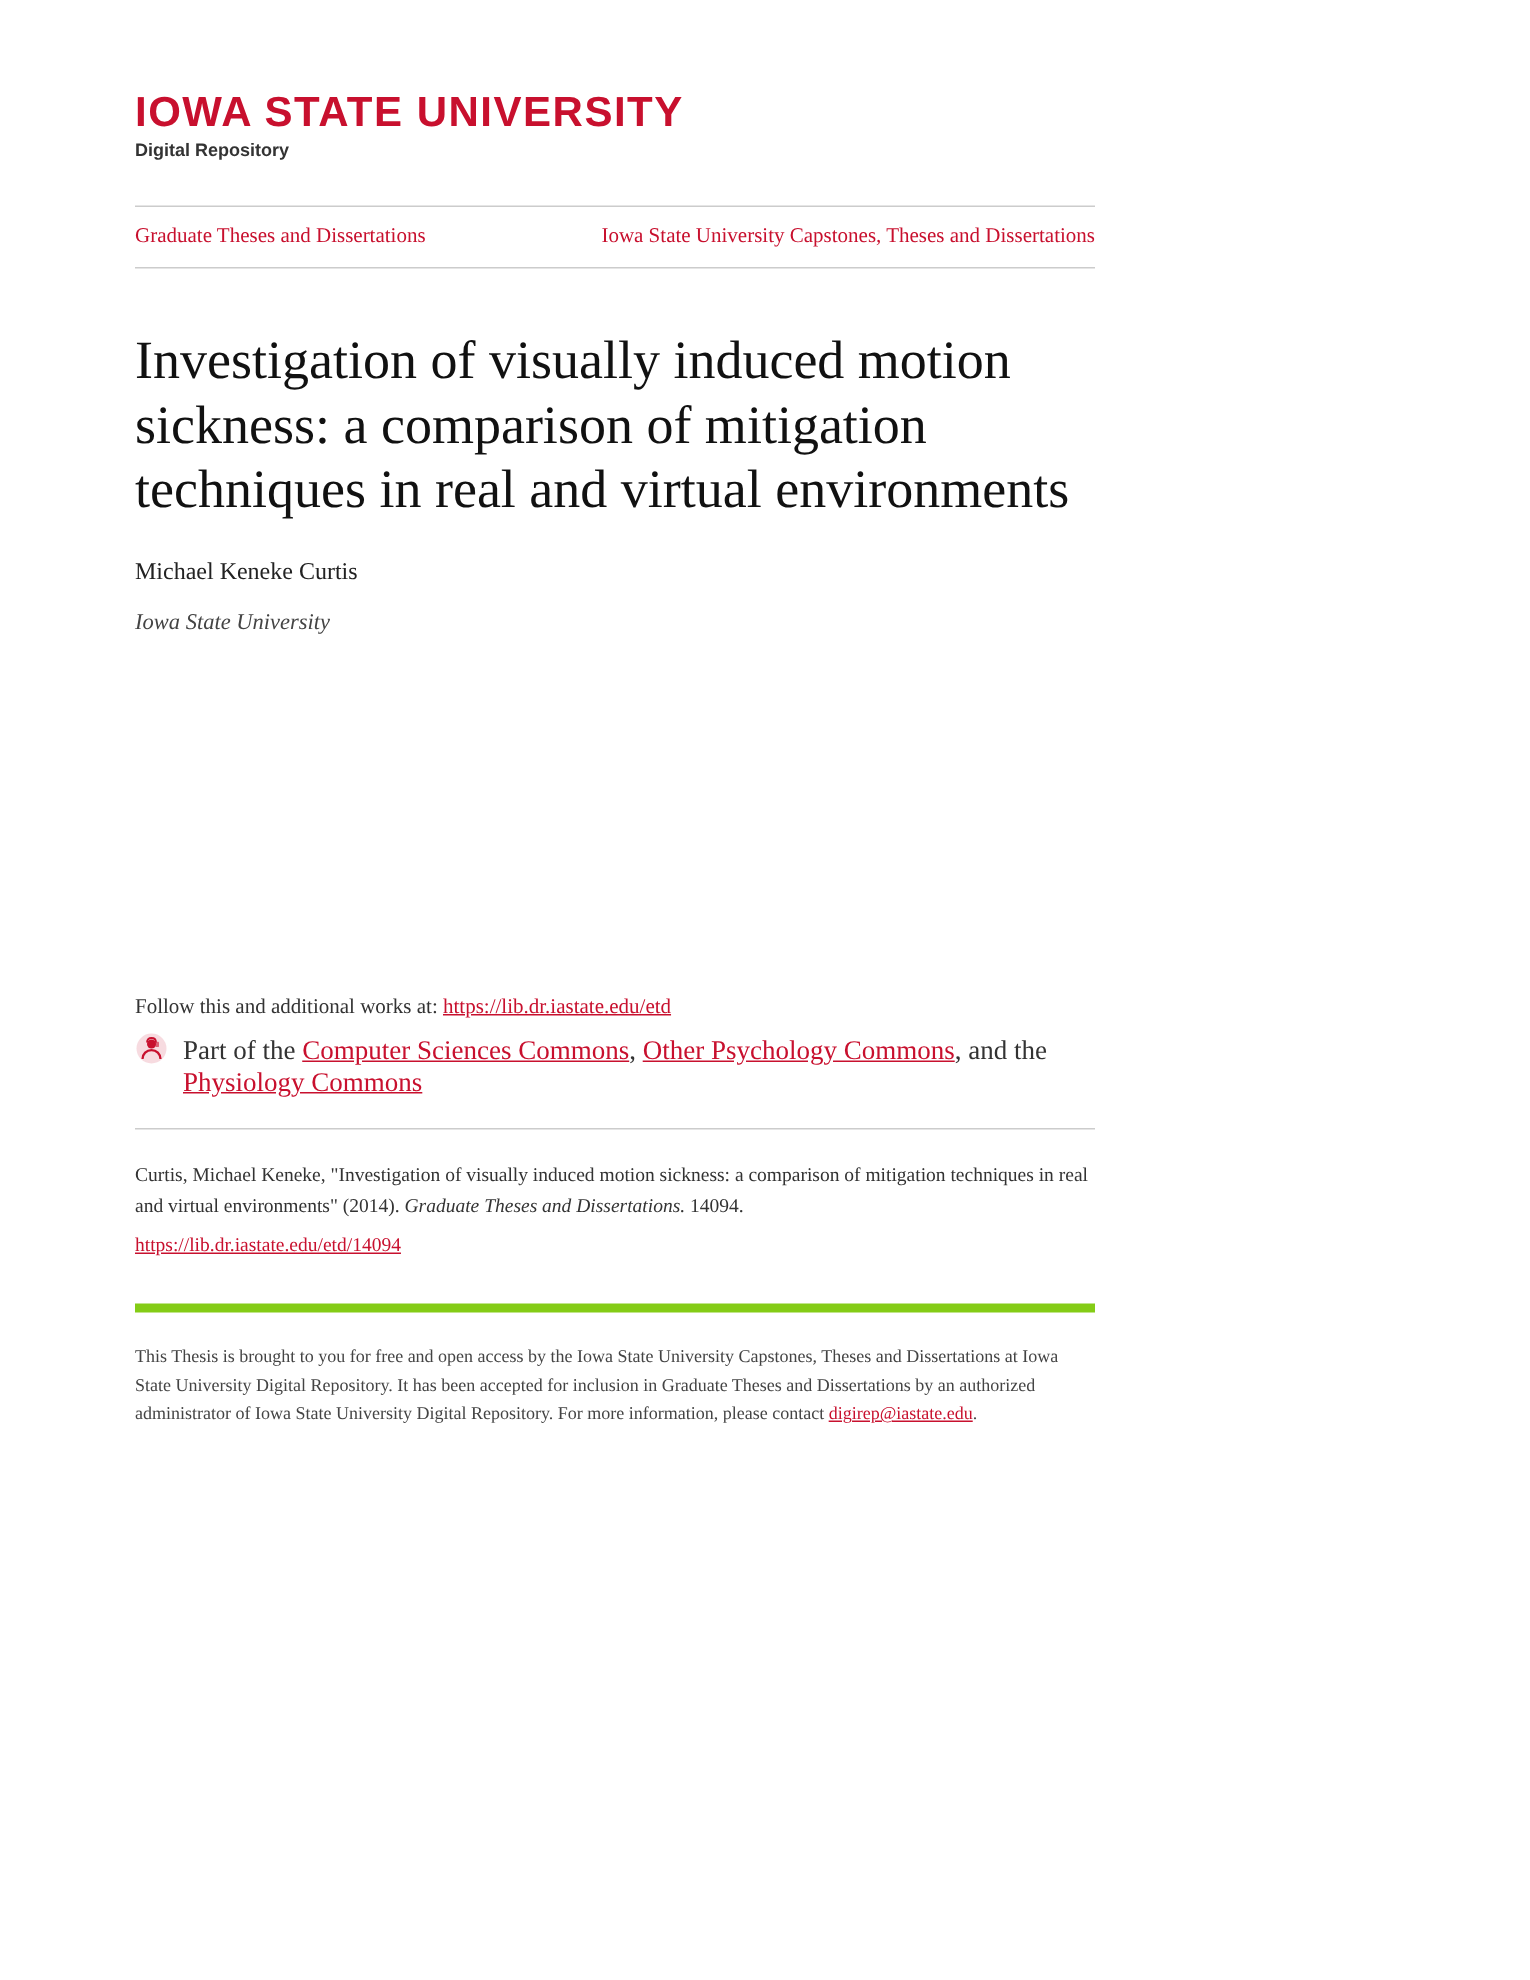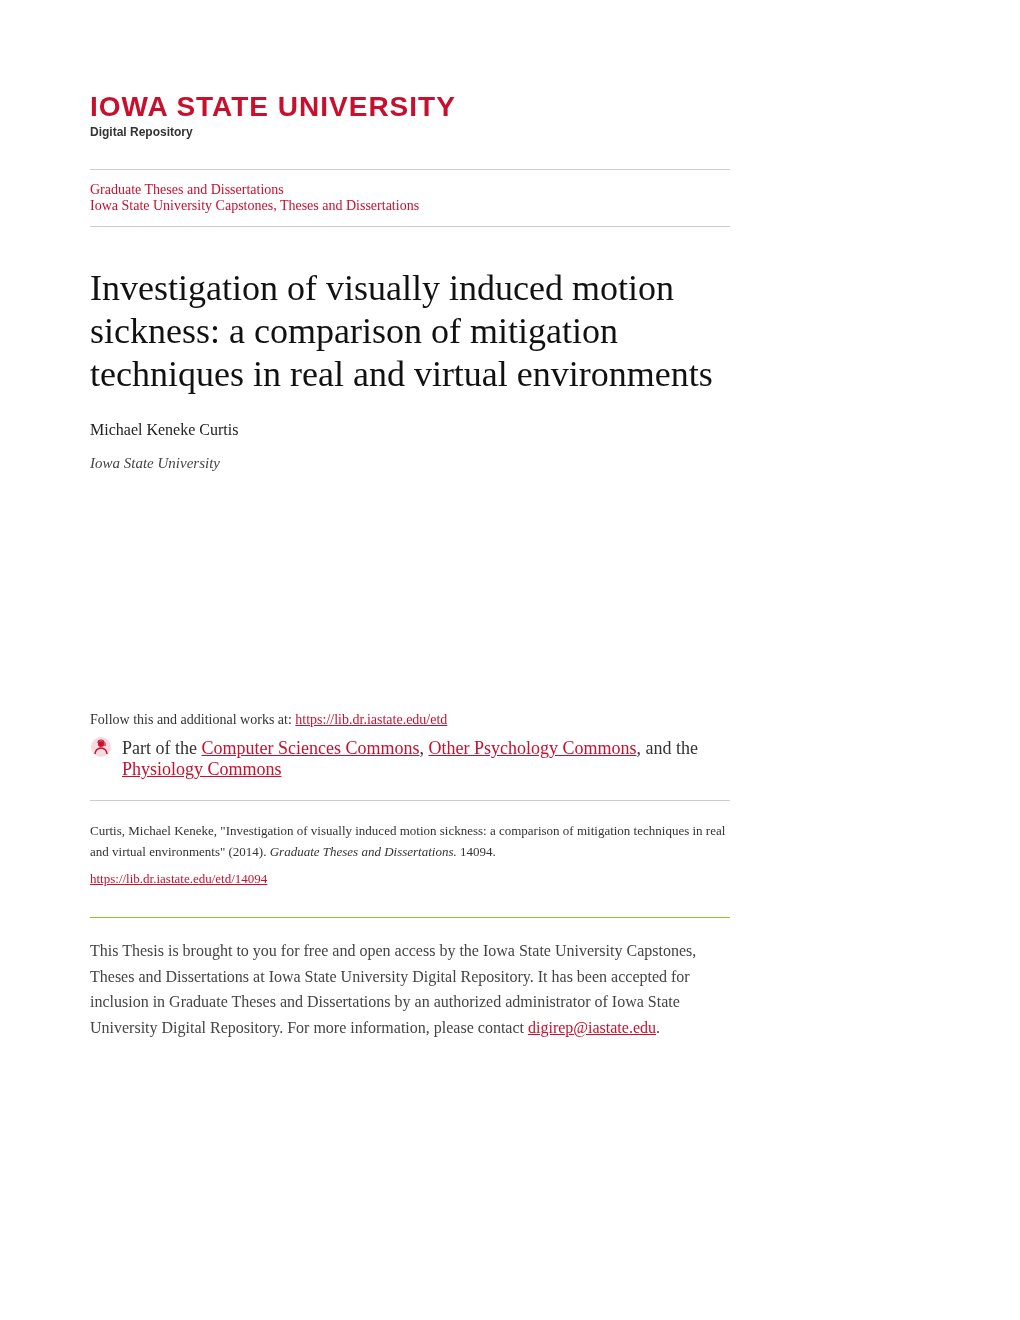--- a/index.html
+++ b/index.html
@@ -13,21 +13,21 @@
       font-family: Georgia, 'Times New Roman', serif;
       color: #222222;
       width: 1020px;
       min-height: 1320px;
     }
 
     .page {
       width: 820px;
       min-height: 1320px;
       background: #ffffff;
-      padding: 92px 90px;
+      padding: 60px 90px;
     }
 
     .header {
       margin-bottom: 30px;
     }
 
     .university-name {
       font-family: 'Arial', sans-serif;
       font-size: 28px;
       font-weight: 900;
@@ -46,21 +46,20 @@
     }
 
     .nav-bar {
       display: flex;
       justify-content: space-between;
       align-items: flex-start;
       border-top: 1px solid #cccccc;
       border-bottom: 1px solid #cccccc;
       padding: 12px 0;
       margin-bottom: 40px;
-      flex-direction: column;
     }
 
     .nav-left {
       font-size: 14px;
       color: #c8102e;
       text-decoration: none;
       cursor: pointer;
     }
 
     .nav-right {
@@ -168,26 +167,26 @@
 
     .recommended-link {
       font-size: 13px;
       color: #c8102e;
       text-decoration: underline;
       cursor: pointer;
       font-family: Georgia, serif;
     }
 
     .footer-text {
-      font-size: 16px;
+      font-size: 12px;
       color: #444444;
       line-height: 1.6;
       margin-top: 30px;
       font-family: Georgia, serif;
-      border-top: 1px solid #84cc16;
+      border-top: 6px solid #84cc16;
       padding-top: 20px;
     }
 
     .footer-text a {
       color: #c8102e;
       text-decoration: underline;
       cursor: pointer;
     }
   </style>
 </head>

